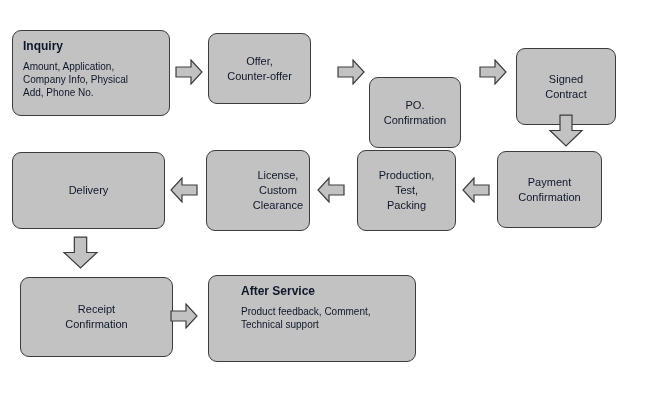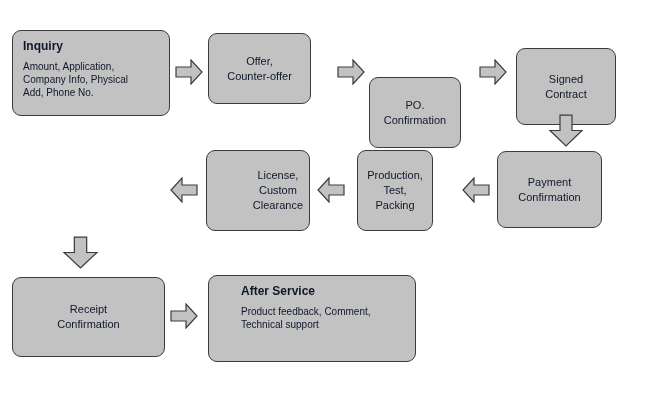--- a/index.html
+++ b/index.html
@@ -112,21 +112,21 @@
     <div class="label">Payment
 Confirmation</div>
   </div>
 
   <div class="arrow" style="left:462px; top:177px; width:28px; height:26px;">
     <svg viewBox="0 0 28 26" preserveAspectRatio="none">
         <polygon points="27,8 12,8 12,1 1,13 12,25 12,18 27,18"></polygon>
       </svg>
   </div>
 
-  <div class="box center" style="left:357px; top:150px; width:76px; height:81px;">
+  <div class="box center" style="left:357px; top:150px; width:99px; height:81px;">
     <div class="label">Production,
 Test,
 Packing</div>
   </div>
 
   <div class="arrow" style="left:317px; top:177px; width:28px; height:26px;">
     <svg viewBox="0 0 28 26" preserveAspectRatio="none">
         <polygon points="27,8 12,8 12,1 1,13 12,25 12,18 27,18"></polygon>
       </svg>
   </div>
@@ -136,28 +136,31 @@
 Custom
 Clearance</div>
   </div>
 
   <div class="arrow" style="left:170px; top:177px; width:28px; height:26px;">
     <svg viewBox="0 0 28 26" preserveAspectRatio="none">
         <polygon points="27,8 12,8 12,1 1,13 12,25 12,18 27,18"></polygon>
       </svg>
   </div>
 
+  <div class="box center" style="left:12px; top:152px; width:153px; height:77px;">
+    <div class="label">Delivery</div>
+  </div>
 
   <div class="arrow" style="left:62px; top:236px; width:37px; height:33px;">
     <svg viewBox="0 0 36 32" preserveAspectRatio="none">
         <polygon points="12,1 24,1 24,16 34,16 18,31 2,16 12,16"></polygon>
       </svg>
   </div>
 
-  <div class="box center" style="left:12px; top:277px; width:153px; height:80px;">
+  <div class="box center" style="left:20px; top:277px; width:153px; height:80px;">
     <div class="label">Receipt
 Confirmation</div>
   </div>
 
   <div class="arrow" style="left:170px; top:303px; width:28px; height:26px;">
     <svg viewBox="0 0 28 26" preserveAspectRatio="none">
         <polygon points="1,8 16,8 16,1 27,13 16,25 16,18 1,18"></polygon>
       </svg>
   </div>
 

